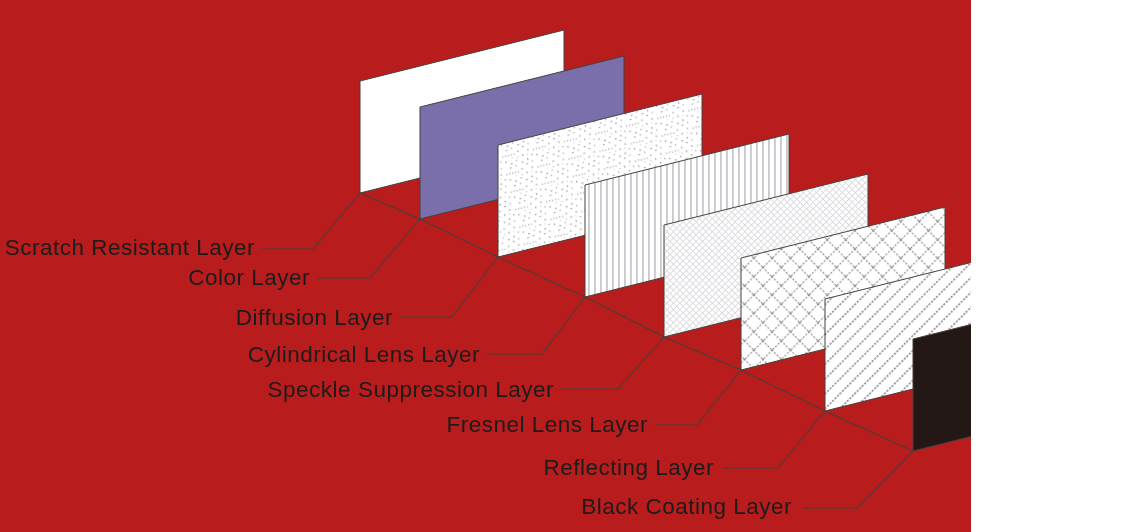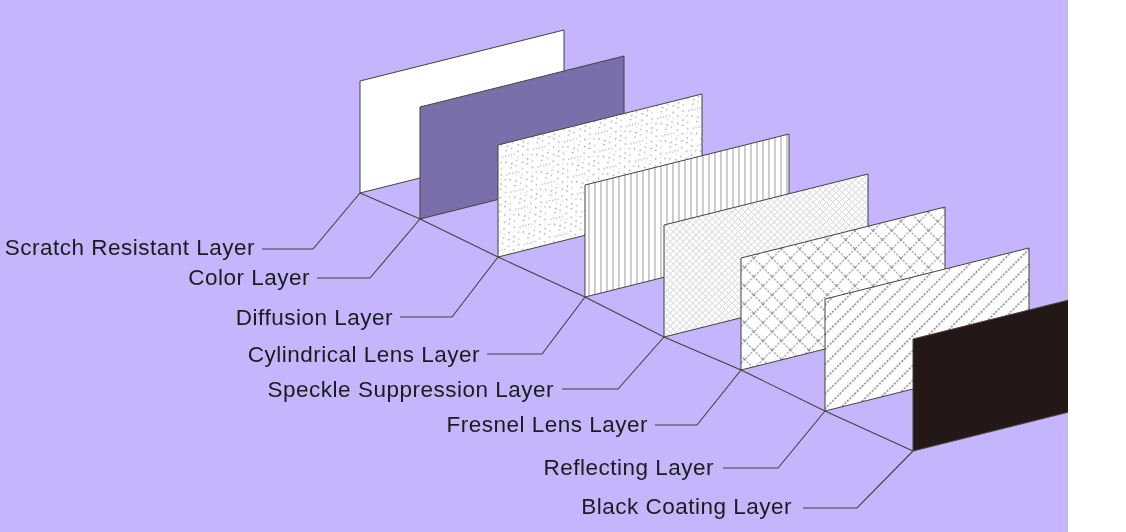--- a/index.html
+++ b/index.html
@@ -2,23 +2,23 @@
 <html><head>
 <meta charset="utf-8">
 <style>
   html, body {
     margin: 0;
     padding: 0;
     background: #ffffff;
   }
   .stage {
     position: relative;
-    width: 1068px;
+    width: 971px;
     height: 532px;
-    background: #c4b5fd;
+    background: #b91c1c;
     overflow: hidden;
     font-family: "Liberation Sans", "DejaVu Sans", sans-serif;
   }
   svg { display: block; }
   .layer-label {
     font-family: "Liberation Sans", "DejaVu Sans", sans-serif;
     font-size: 22.5px;
     font-weight: 400;
     letter-spacing: 0.5px;
     fill: #1c1c1c;

